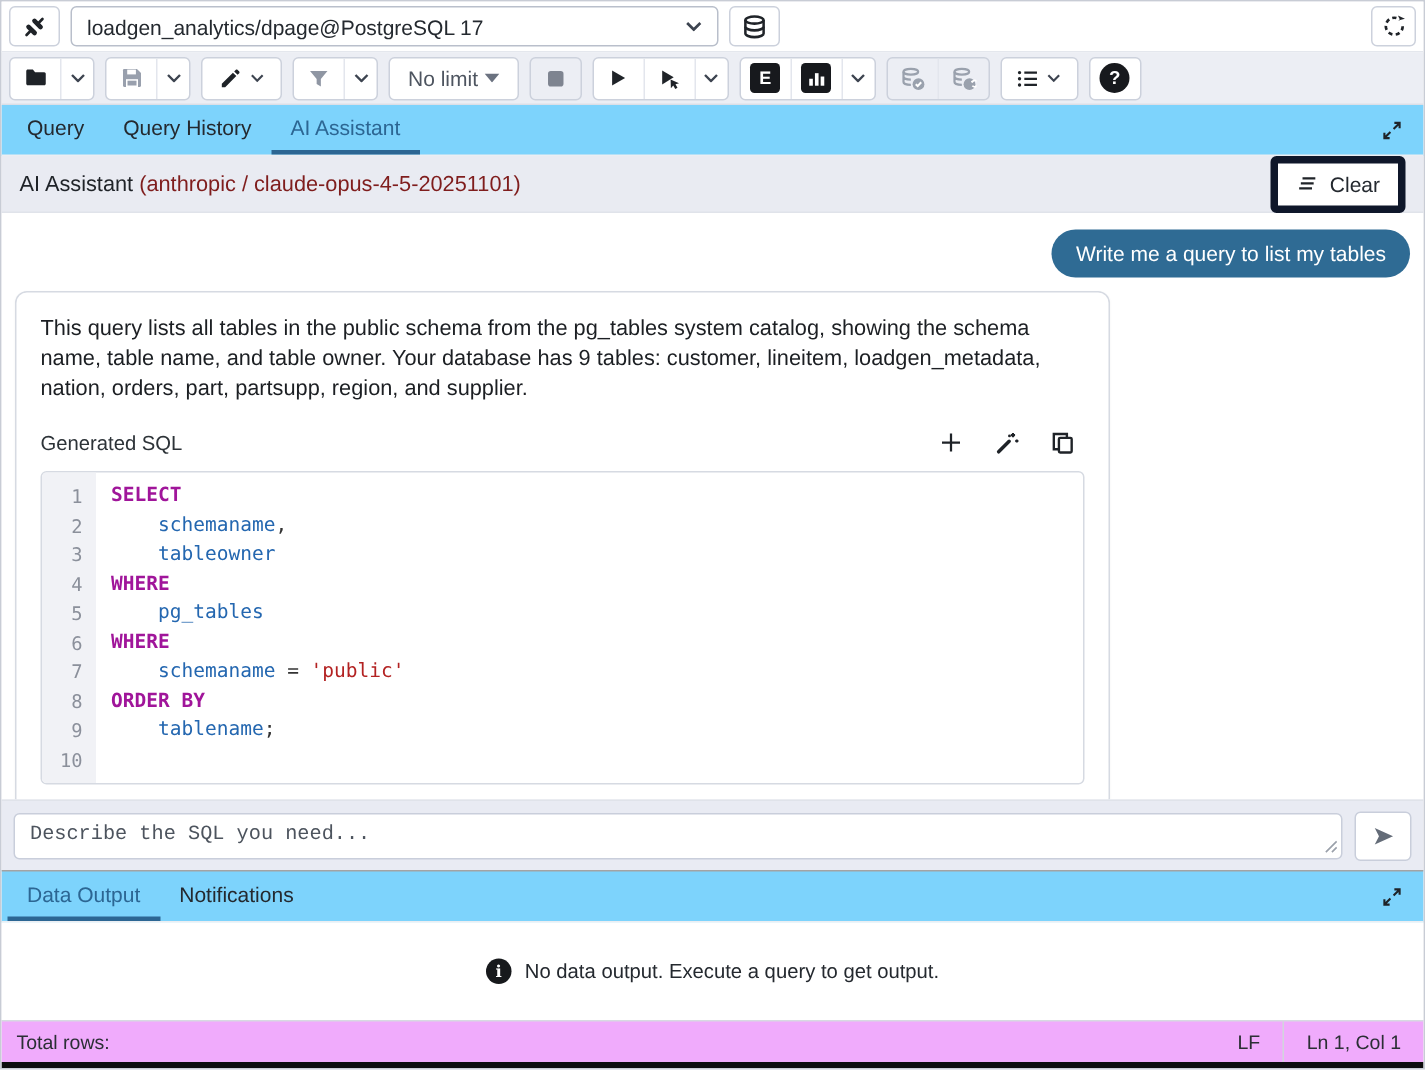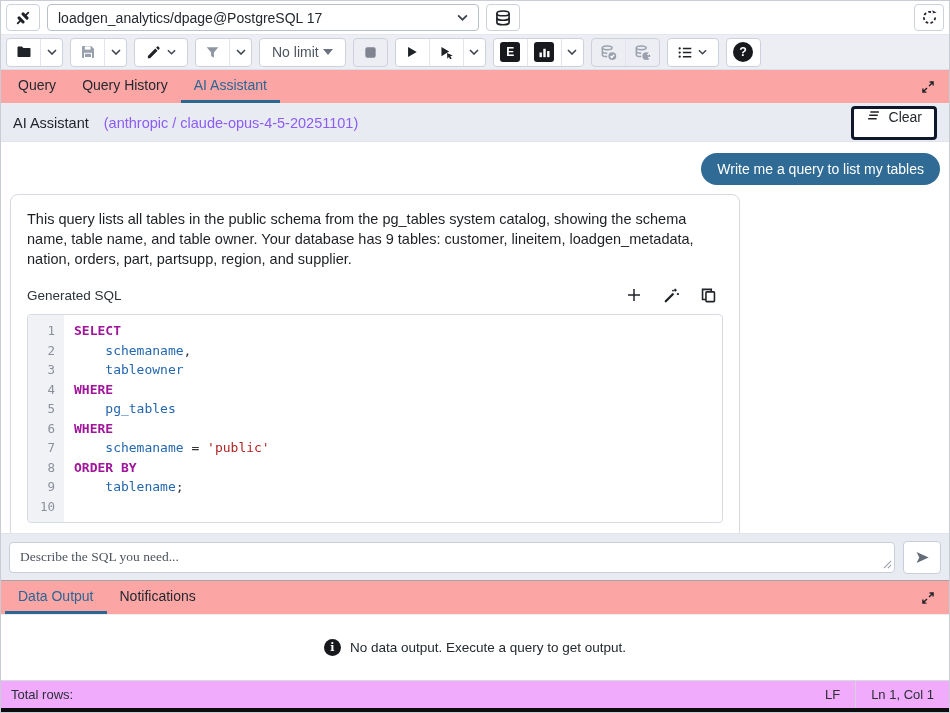--- a/index.html
+++ b/index.html
@@ -19,29 +19,29 @@
   .toolbar{height:34px;flex:0 0 34px;background:#eceef4;border-bottom:1px solid #dcdfe7;display:flex;align-items:center;gap:7px;padding:0 5px}
   .grp{display:flex;height:29px;background:#fff;border:1px solid #ccd1dc;border-radius:4px;overflow:hidden;box-sizing:border-box}
   .grp.disabled{background:#eceef4}
   .it{display:flex;align-items:center;justify-content:center;width:33px;height:100%;border-left:1px solid #e3e6ed;cursor:pointer}
   .it:first-child{border-left:none}
   .it.chev{width:21px}
   .limit-btn{display:flex;align-items:center;gap:4px;height:29px;padding:0 12px;background:#fff;border:1px solid #ccd1dc;border-radius:4px;font-size:14px;color:#4e5560;box-sizing:border-box;cursor:pointer}
   .badge{width:20px;height:20px;border-radius:3px;background:#17191d;color:#fff;display:flex;align-items:center;justify-content:center;font-weight:bold;font-size:12px}
   .circle{width:20px;height:20px;border-radius:50%;background:#17191d;color:#fff;font-weight:bold;font-size:12.5px;display:flex;align-items:center;justify-content:center}
   
-  .tabs{height:33px;flex:0 0 33px;background:#fca5a5;display:flex;align-items:stretch;padding:0 4px;border-bottom:1px solid #eceef2}
+  .tabs{height:33px;flex:0 0 33px;background:#7dd3fc;display:flex;align-items:stretch;padding:0 4px;border-bottom:1px solid #eceef2}
   .tab{display:flex;align-items:center;padding:0 13px;font-size:14px;color:#24292f;border-bottom:3px solid transparent;box-sizing:border-box;cursor:pointer}
   .tab.active{color:#2c6693;border-bottom-color:#2c6693}
   .tabs .expand{margin-left:auto;align-self:center;padding:0 10px;cursor:pointer}
   
   .ai-header{height:37px;flex:0 0 37px;background:#e9ebf2;display:flex;align-items:center;padding:0 12px;border-bottom:1px solid #e0e3ea}
   .ai-title{font-size:14.5px;color:#1f2328}
-  .ai-model{font-size:14.5px;color:#8b5cf6;margin-left:15px}
-  .clear-btn{margin-left:auto;display:flex;align-items:flex-start;gap:8px;height:28px;padding:0 12px;background:#fff;border:3px solid #0f172a;border-radius:4px;font-size:14px;color:#24292f;cursor:pointer}
+  .ai-model{font-size:14.5px;color:#7f1d1d;margin-left:4px}
+  .clear-btn{margin-left:auto;display:flex;align-items:center;gap:8px;height:28px;padding:0 12px;background:#fff;border:5px solid #0f172a;border-radius:4px;font-size:14px;color:#24292f;cursor:pointer}
   
   .chat{flex:1 1 auto;background:#fff;padding:11px 9px;overflow:hidden;display:flex;flex-direction:column;align-items:flex-start}
   .bubble{align-self:flex-end;background:#2f6b94;color:#fff;font-size:14px;padding:8px 16px;border-radius:17px;cursor:default}
   .card{margin-top:9px;width:730px;box-sizing:border-box;border:1px solid #d6dae2;border-radius:8px;background:#fff;padding:14px 16px 16px;box-shadow:0 1px 2px rgba(0,0,0,.05)}
   .card p{margin:0;font-size:14.5px;line-height:20px;color:#1c1f23}
   .sql-head{display:flex;align-items:center;margin-top:15px}
   .sql-label{font-size:13.5px;color:#2d3338}
   .sql-actions{margin-left:auto;display:flex;gap:15px;padding-right:4px}
   .act{width:22px;height:22px;display:flex;align-items:center;justify-content:center;cursor:pointer}
   .codeblock{margin-top:8px;border:1px solid #d6dae2;border-radius:4px;display:flex;overflow:hidden;background:#fff}
@@ -49,21 +49,21 @@
   .gutter .ln{font-family:"DejaVu Sans Mono",monospace;font-size:12.5px;color:#8b909b;line-height:19.5px;text-align:right;padding-right:9px}
   .code{padding:6px 0 6px 10px;flex:1}
   .code-line{font-family:"DejaVu Sans Mono",monospace;font-size:13px;line-height:19.5px;white-space:pre}
   .tok-kw{color:#a0159a;font-weight:bold}
   .tok-id{color:#2467b0}
   .tok-str{color:#b32222}
   .tok-pun,.tok-pln{color:#333}
   
   .input-row{height:46px;flex:0 0 46px;background:#e9ebf3;border-top:1px solid #e0e3ea;display:flex;align-items:center;gap:8px;padding:0 8px}
   .input-wrap{position:relative;flex:1;height:31px}
-  .prompt{width:100%;height:31px;box-sizing:border-box;resize:none;border:1px solid #c9cedb;border-radius:4px;background:#fff;padding:6px 10px;font-size:13.5px;font-family:Liberation Serif, serif;color:#24292f;outline:none}
+  .prompt{width:100%;height:31px;box-sizing:border-box;resize:none;border:1px solid #c9cedb;border-radius:4px;background:#fff;padding:6px 10px;font-size:13.5px;font-family:Liberation Mono, monospace;color:#24292f;outline:none}
   .prompt::placeholder{color:#4d545e;opacity:1}
   .grip{position:absolute;right:3px;bottom:4px;pointer-events:none}
   .send-btn{width:36px;height:31px;background:#fff;border:1px solid #c9cedb;border-radius:4px;display:flex;align-items:center;justify-content:center;cursor:pointer}
   
   .out-tabs{border-top:1px solid #a3a3a3}
   .empty-area{height:65px;flex:0 0 65px;background:#fff;display:flex;align-items:center;justify-content:center;gap:9px}
   .empty-text{font-size:13.5px;color:#24292f}
   .info-circle{width:17px;height:17px;border-radius:50%;background:#17191c;color:#fff;font-weight:bold;font-size:11px;display:flex;align-items:center;justify-content:center;font-family:"DejaVu Serif",serif}
   
   .status-bar{height:27px;flex:0 0 27px;background:#f0abfc;border-top:1px solid #d7dae1;display:flex;align-items:center;font-size:13px;color:#2b2f35}

